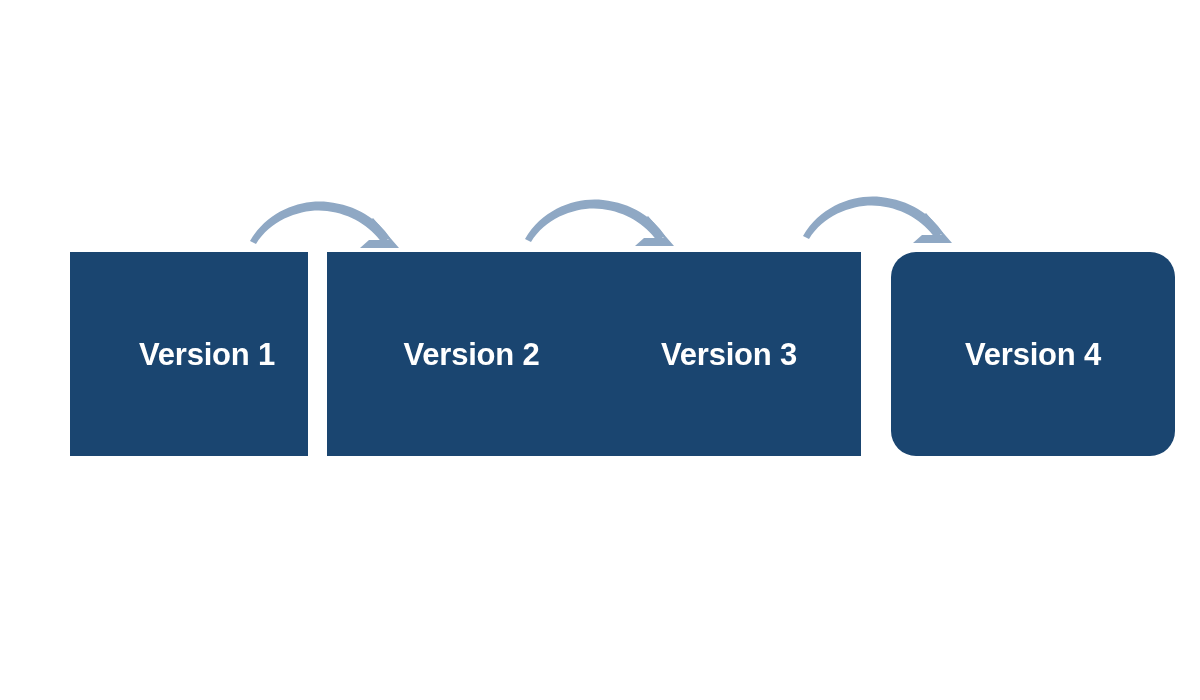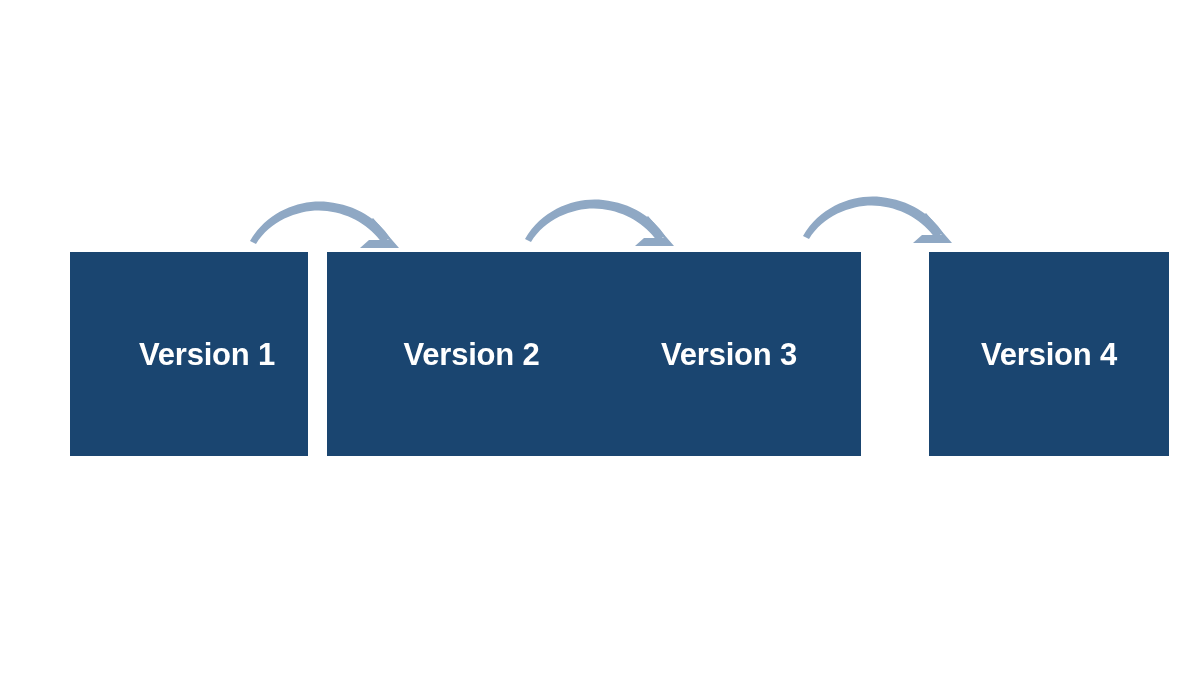--- a/index.html
+++ b/index.html
@@ -39,21 +39,21 @@
     font-weight: bold;
     letter-spacing: -0.2px;
     line-height: 1;
     white-space: nowrap;
     user-select: none;
   }
 
   #box-1 { left: 70px;  width: 238px; padding-left: 36px; }
   #box-2 { left: 327px; width: 289px; }
   #box-3 { left: 588px; width: 264px; margin-left: 9px; }
-  #box-4 { left: 929px; width: 240px; }
+  #box-4 { left: 891px; width: 284px; border-radius: 25px; }
 
   .arrow-layer {
     position: absolute;
     left: 0;
     top: 0;
     width: 1200px;
     height: 700px;
     pointer-events: none;
   }
 

